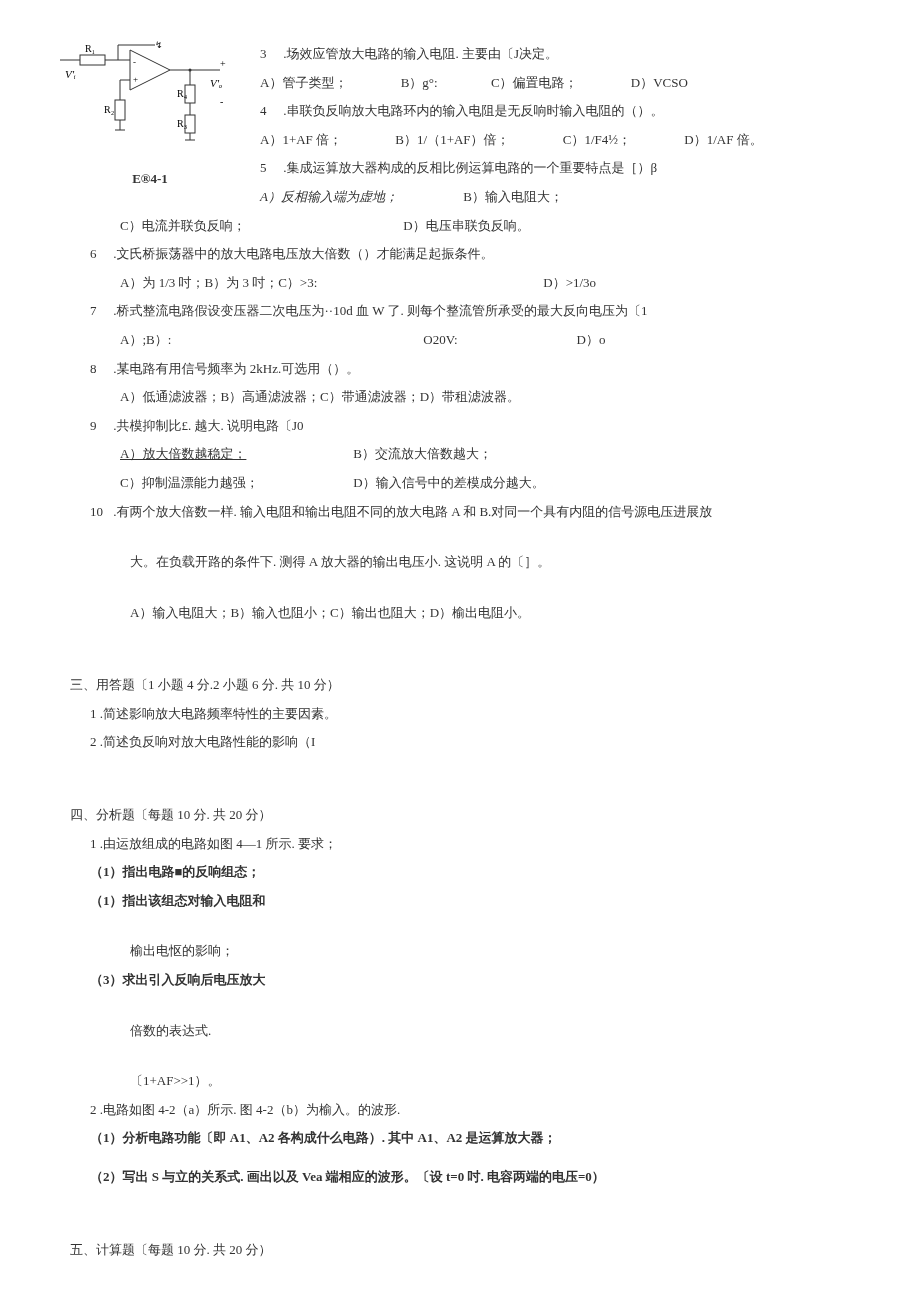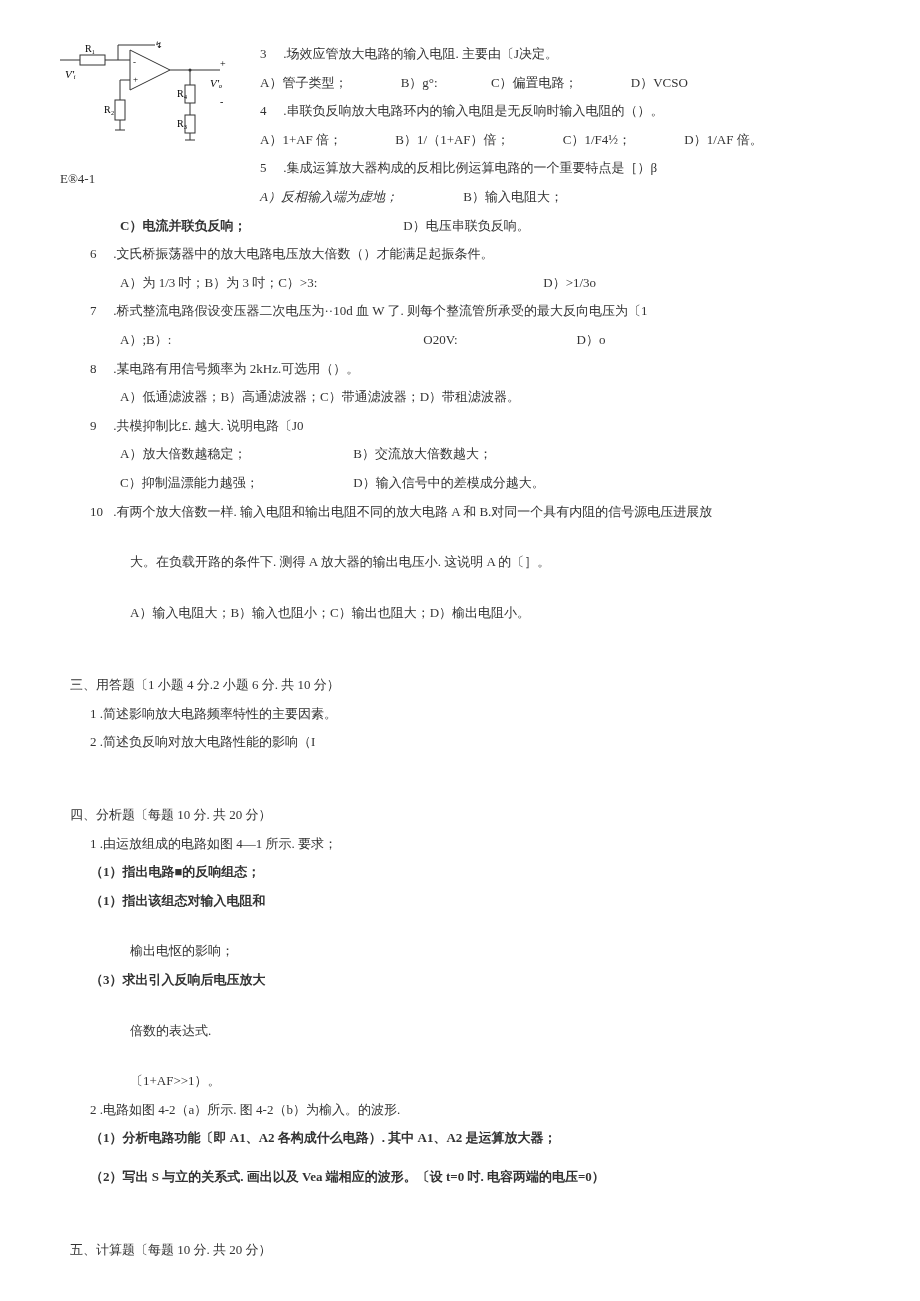--- a/index.html
+++ b/index.html
@@ -13,22 +13,23 @@
       width: 920px;
       box-sizing: border-box;
     }
     .circuit-diagram {
       float: left;
       margin-right: 20px;
       margin-bottom: 10px;
       width: 180px;
     }
     .circuit-caption {
+      text-align: center;
       font-size: 13px;
-      font-weight: normal;
+      font-weight: bold;
       margin-top: 5px;
     }
     .clear { clear: both; }
     .question-line { margin-left: 30px; }
     .question-num { display: inline-block; min-width: 20px; }
     .options-line { margin-left: 60px; }
     .opt { display: inline-block; margin-right: 50px; }
     .opt-wide { display: inline-block; width: 200px; font-style: italic; }
     .section-header { margin-left: 10px; font-size: 13px; margin-top: 44px; }
     .sub-line { margin-left: 70px; margin-top: 22px; }
@@ -106,21 +107,21 @@
   </div>
   <div class="options-line">
     <span class="opt-wide">A）反相输入端为虚地；</span>
     <span>B）输入电阻大；</span>
   </div>
 </div>
 
 <div class="clear"></div>
 
 <div class="options-line">
-  <span style="display:inline-block;width:280px;font-weight:bold;">C）电流并联负反响；</span>
+  <span style="display:inline-block;width:280px;">C）电流并联负反响；</span>
   <span>D）电压串联负反响。</span>
 </div>
 
 <div class="question-line">
   <span class="question-num">6</span>
   <span>.文氏桥振荡器中的放大电路电压放大倍数（）才能满足起振条件。</span>
 </div>
 <div class="options-line">
   <span style="display:inline-block;width:420px;">A）为 1/3 吋；B）为 3 吋；C）&gt;3:</span>
   <span>D）&gt;1/3o</span>
@@ -142,21 +143,21 @@
 </div>
 <div class="options-line">
   <span>A）低通滤波器；B）高通滤波器；C）带通滤波器；D）带租滤波器。</span>
 </div>
 
 <div class="question-line">
   <span class="question-num">9</span>
   <span>.共模抑制比£. 越大. 说明电路〔J0</span>
 </div>
 <div class="options-line">
-  <span style="display:inline-block;width:230px;">A）放大倍数越稳定；</span>
+  <span style="display:inline-block;width:230px;text-decoration:underline;">A）放大倍数越稳定；</span>
   <span>B）交流放大倍数越大；</span>
 </div>
 <div class="options-line">
   <span style="display:inline-block;width:230px;">C）抑制温漂能力越强；</span>
   <span>D）输入信号中的差模成分越大。</span>
 </div>
 
 <div class="question-line">
   <span class="question-num">10</span>
   <span>.有两个放大倍数一样. 输入电阻和输出电阻不同的放大电路 A 和 B.对同一个具有内阻的信号源电压进展放</span>

